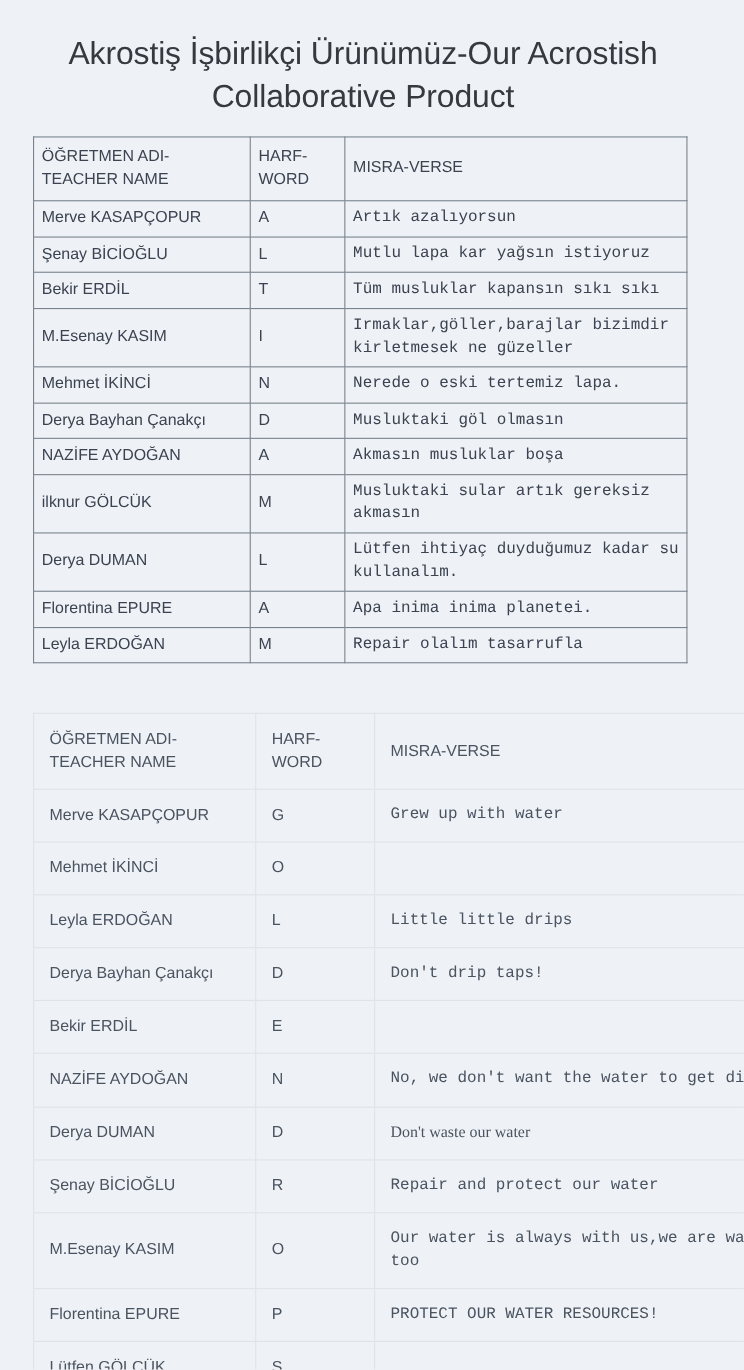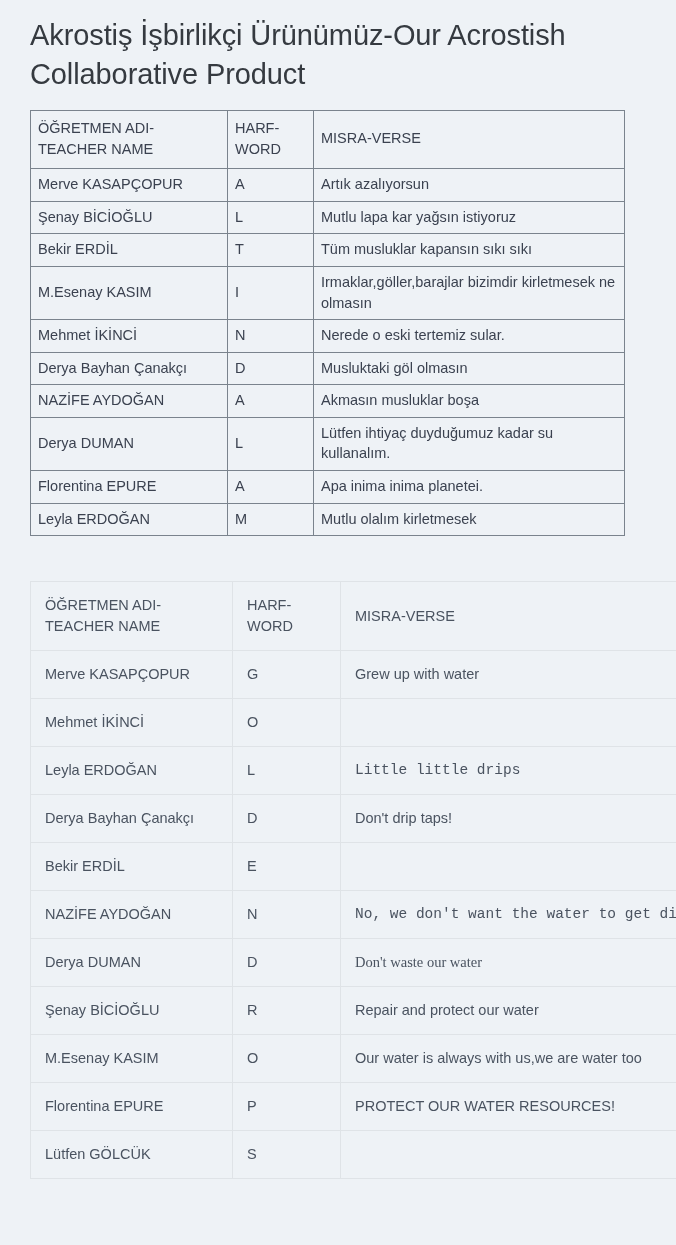--- a/index.html
+++ b/index.html
@@ -16,27 +16,28 @@
   }
   .page {
     position: relative;
     width: 676px;
     height: 1245px;
     box-sizing: border-box;
     padding: 0;
   }
   .doc-title {
     margin: 0;
-    padding: 16px 30px 0 30px;
+    padding: 30px 30px 0 30px;
     font-size: 29px;
     line-height: 1.33;
     font-weight: 400;
     letter-spacing: -0.1px;
     color: #353a40;
     max-width: 600px;
+    text-align: center;
   }
 
   
   .tbl1-wrap {
     margin: 17px 0 0 30px;
     width: 551px;
   }
   table.t1 {
     border-collapse: collapse;
     width: 551px;
@@ -88,21 +89,21 @@
   table.t2 td.c-letter { width: 79px; }
   table.t2 td.c-verse { width: 379px; }
   table.t2 tr.hdr td {
     vertical-align: top;
     color: #4a5360;
   }
   table.t2 tr.hdr td.c-verse { vertical-align: middle; }
 
   .mono { font-family: "Liberation Mono", "DejaVu Sans Mono", monospace; font-size: 13.5px; }
   .serif { font-family: "Liberation Serif", "DejaVu Serif", serif; font-size: 16.5px; }
-  .sans { font-family: Liberation Sans, sans-serif; }
+  .sans { font-family: Liberation Mono, monospace; }
   .nowrapcell { white-space: nowrap; }
 </style>
 </head>
 <body>
 
 <div class="page">
 
   <h1 class="doc-title">
     <span>Akrostiş İşbirlikçi Ürünümüz-Our Acrostish Collaborative Product</span>
   </h1>
@@ -132,51 +133,56 @@
             <td class="c-verse sans">Mutlu lapa kar yağsın istiyoruz</td>
           </tr>
           <tr>
             <td class="c-name">Bekir ERDİL</td>
             <td class="c-letter">T</td>
             <td class="c-verse sans">Tüm musluklar kapansın sıkı sıkı</td>
           </tr>
           <tr>
             <td class="c-name">M.Esenay KASIM</td>
             <td class="c-letter">I</td>
-            <td class="c-verse sans">Irmaklar,göller,barajlar bizimdir kirletmesek ne olmasın</td>
+            <td class="c-verse sans">Irmaklar,göller,barajlar bizimdir kirletmesek ne güzeller</td>
           </tr>
           <tr>
             <td class="c-name">Mehmet İKİNCİ</td>
             <td class="c-letter">N</td>
-            <td class="c-verse sans">Nerede o eski tertemiz sular.</td>
+            <td class="c-verse sans">Nerede o eski tertemiz lapa.</td>
           </tr>
           <tr>
             <td class="c-name">Derya Bayhan Çanakçı</td>
             <td class="c-letter">D</td>
             <td class="c-verse sans">Musluktaki göl olmasın</td>
           </tr>
           <tr>
             <td class="c-name">NAZİFE AYDOĞAN</td>
             <td class="c-letter">A</td>
             <td class="c-verse sans">Akmasın musluklar boşa</td>
           </tr>
           <tr>
+            <td class="c-name">ilknur GÖLCÜK</td>
+            <td class="c-letter">M</td>
+            <td class="c-verse sans">Musluktaki sular artık gereksiz akmasın</td>
+          </tr>
+          <tr>
             <td class="c-name">Derya DUMAN</td>
             <td class="c-letter">L</td>
             <td class="c-verse sans">Lütfen ihtiyaç duyduğumuz kadar su kullanalım.</td>
           </tr>
           <tr>
             <td class="c-name">Florentina EPURE</td>
             <td class="c-letter">A</td>
             <td class="c-verse sans">Apa inima inima planetei.</td>
           </tr>
           <tr>
             <td class="c-name">Leyla ERDOĞAN</td>
             <td class="c-letter">M</td>
-            <td class="c-verse sans">Mutlu olalım kirletmesek</td>
+            <td class="c-verse sans">Repair olalım tasarrufla</td>
           </tr>
         </tbody>
     </table>
   </div>
 
   <div class="tbl2-wrap">
     <table class="t2">
       <tbody>
         <tr class="hdr">
           <td class="c-name">

